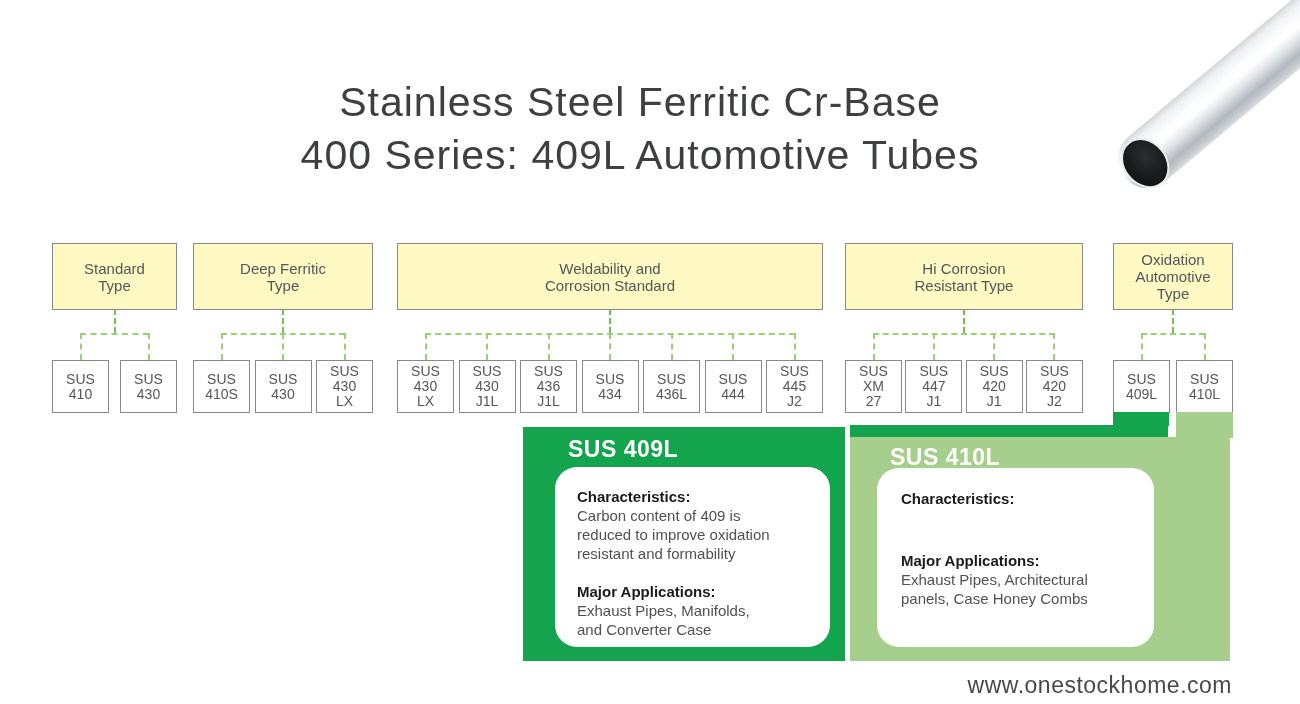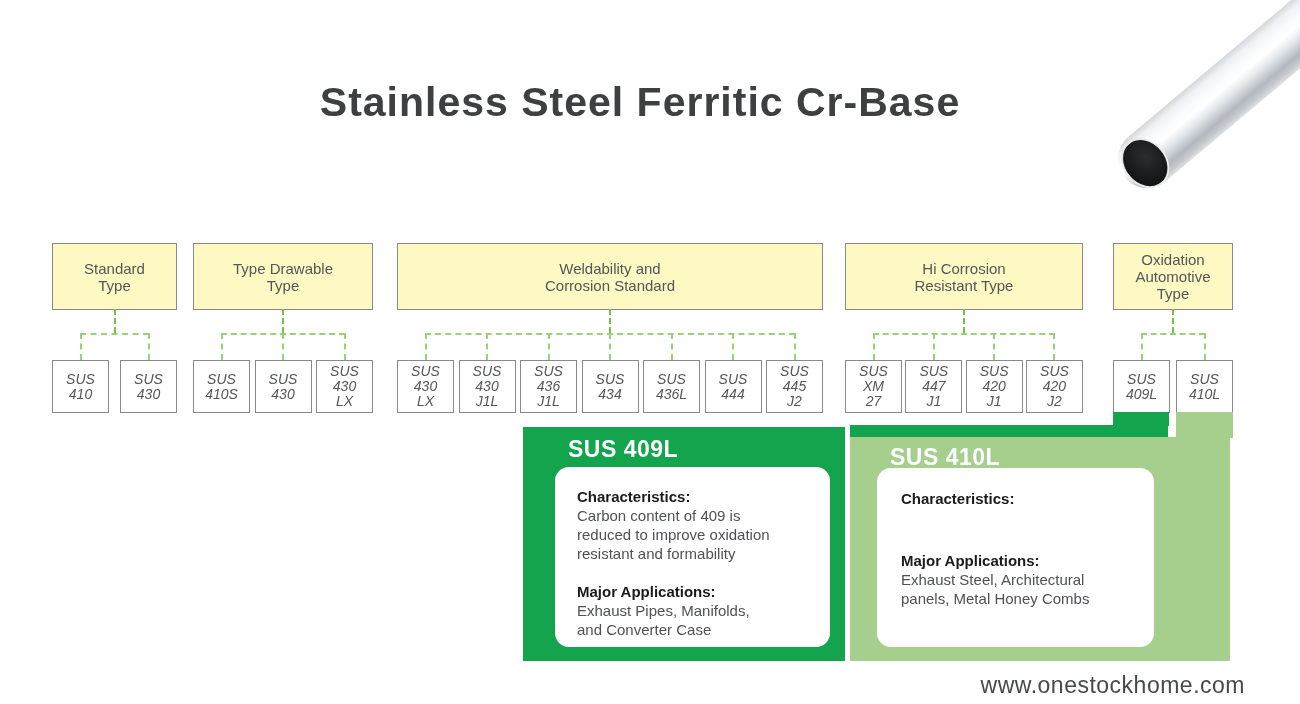--- a/index.html
+++ b/index.html
@@ -3,21 +3,21 @@
 <meta charset="utf-8">
 <style>
   html,body{margin:0;padding:0;}
   body{
     width:1300px;height:704px;position:relative;overflow:hidden;
     background:#ffffff;font-family:"Liberation Sans",sans-serif;
   }
   
   .title{
     position:absolute;left:0;top:76px;width:1280px;text-align:center;
-    color:#3e3f41;font-size:41px;line-height:53px;font-weight:700;letter-spacing:1px;
+    color:#3e3f41;font-size:41px;line-height:53px;font-weight:400;letter-spacing:1px;
   }
   
   .tube{
     position:absolute;left:1118px;top:130px;width:320px;height:58px;
     transform:rotate(-40deg);transform-origin:29px 29px;
     border-radius:29px 0 0 29px / 29px 0 0 29px;
     background:linear-gradient(to bottom,
       #d4d7da 0%, #eef1f3 12%, #fbfcfd 30%, #ffffff 42%,
       #e3e7ea 58%, #b2b8be 80%, #c6cbcf 92%, #dfe1e3 100%);
   }
@@ -51,52 +51,53 @@
   .children{
     position:absolute;left:0;right:0;top:90px;
     display:flex;justify-content:space-between;
   }
   .child-cell{display:flex;flex-direction:column;align-items:center;width:57px;}
   .child-stub{height:27px;width:0;border-left:2px dashed #9ad178;}
   .child-box{
     box-sizing:border-box;width:57px;height:53px;
     border:1.5px solid #87898b;background:#fff;
     display:flex;align-items:center;justify-content:center;text-align:center;
-    color:#55565a;font-size:14px;line-height:15px;white-space:pre-line;font-style:italic;
+    color:#55565a;font-size:14px;line-height:15px;white-space:pre-line;
   }
   
   .panel-dark{position:absolute;left:523px;top:427px;width:322px;height:234px;background:#14a44d;}
   .arm-dark{position:absolute;left:850px;top:425px;width:318px;height:12px;background:#14a44d;}
   .tab-dark{position:absolute;left:1113px;top:412px;width:56px;height:14px;background:#14a44d;}
   .panel-light{position:absolute;left:850px;top:437px;width:380px;height:224px;background:#a6ce8c;}
   .tab-light{position:absolute;left:1176px;top:412px;width:57px;height:26px;background:#a6ce8c;}
   .panel-title{
     position:absolute;top:9px;color:#ffffff;font-size:23px;font-weight:bold;letter-spacing:0.5px;
   }
   .panel-dark .panel-title{left:45px;}
   .panel-light .panel-title{left:40px;top:7px;}
   .card{
-    position:absolute;background:#ffffff;border-radius:14px;
+    position:absolute;background:#ffffff;border-radius:22px;
     color:#505155;font-size:15px;line-height:19px;
   }
   .card-1{left:32px;top:40px;width:275px;height:180px;padding:20px 60px 0 22px;box-sizing:border-box;}
   .card-2{left:27px;top:31px;width:277px;height:179px;padding:21px 48px 0 24px;box-sizing:border-box;}
   .card-label{font-weight:bold;color:#1b1b1c;}
   .apps-1{margin-top:19px;}
   .apps-2{margin-top:43px;}
   
   .footer{
-    position:absolute;right:55px;top:672px;color:#48494b;font-size:23px;letter-spacing:0.5px;
+    position:absolute;right:68px;top:672px;color:#48494b;font-size:23px;letter-spacing:0.5px;
   }
 </style>
 </head>
 <body>
 
 <div class="title">
   <div>Stainless Steel Ferritic Cr-Base</div>
+  <div>400 Series: 409L Automotive Tubes</div>
 </div>
 
 <div class="tube">
   <div class="tube-bore"></div>
 </div>
 
 <div class="group g1">
   <div class="parent-box">Standard
 Type</div>
   <div class="stub-parent"></div>
@@ -109,21 +110,21 @@
       </div>
     <div class="child-cell">
         <div class="child-stub"></div>
       <div class="child-box">SUS
 430</div>
       </div>
   </div>
 </div>
 
 <div class="group g2">
-  <div class="parent-box">Type Drawable
+  <div class="parent-box">Deep Ferritic
 Type</div>
   <div class="stub-parent"></div>
   <div class="hline"></div>
   <div class="children">
     <div class="child-cell">
         <div class="child-stub"></div>
       <div class="child-box">SUS
 410S</div>
       </div>
     <div class="child-cell">
@@ -253,17 +254,17 @@
     <div class="card-label apps-1">Major Applications:</div>
     <div>Exhaust Pipes, Manifolds, and Converter Case</div>
   </div>
 </div>
 
 <div class="panel-light">
   <div class="panel-title">SUS 410L</div>
   <div class="card card-2">
     <div class="card-label">Characteristics:</div>
     <div class="card-label apps-2">Major Applications:</div>
-    <div>Exhaust Steel, Architectural panels, Metal Honey Combs</div>
+    <div>Exhaust Pipes, Architectural panels, Case Honey Combs</div>
   </div>
 </div>
 
 <div class="footer">www.onestockhome.com</div>
 
 </body></html>

